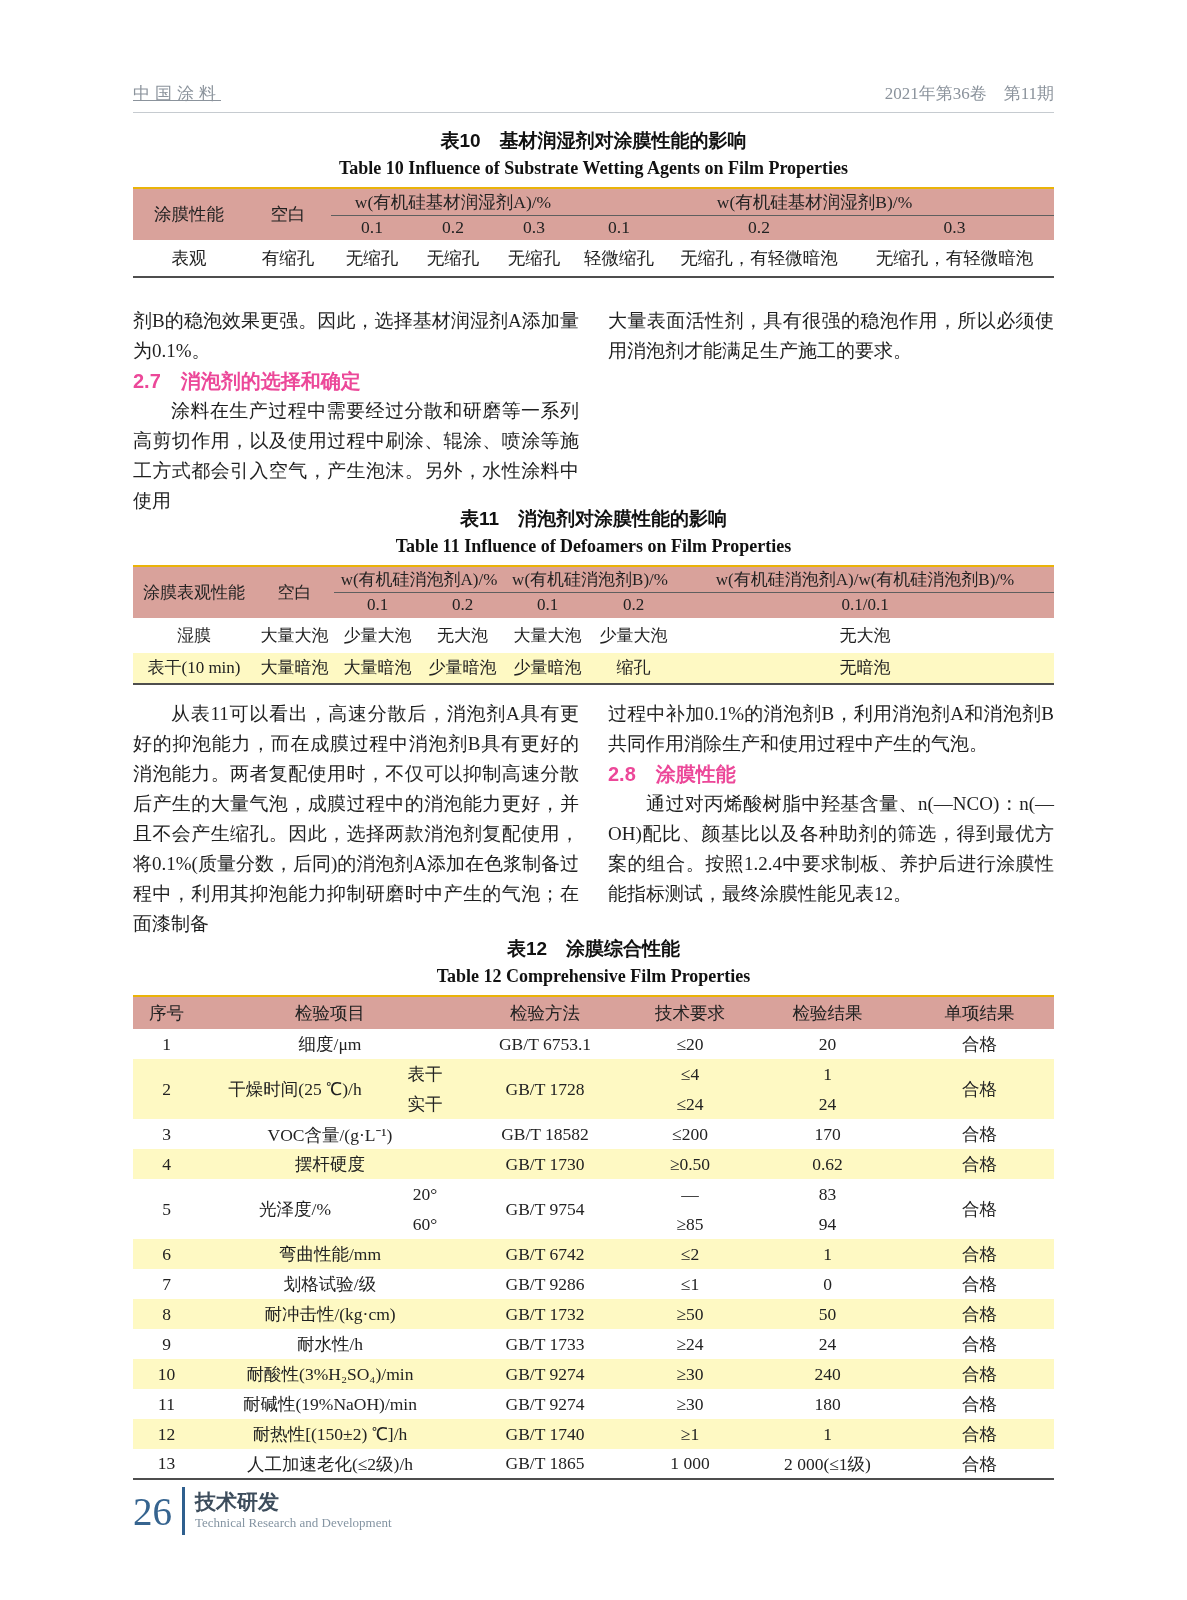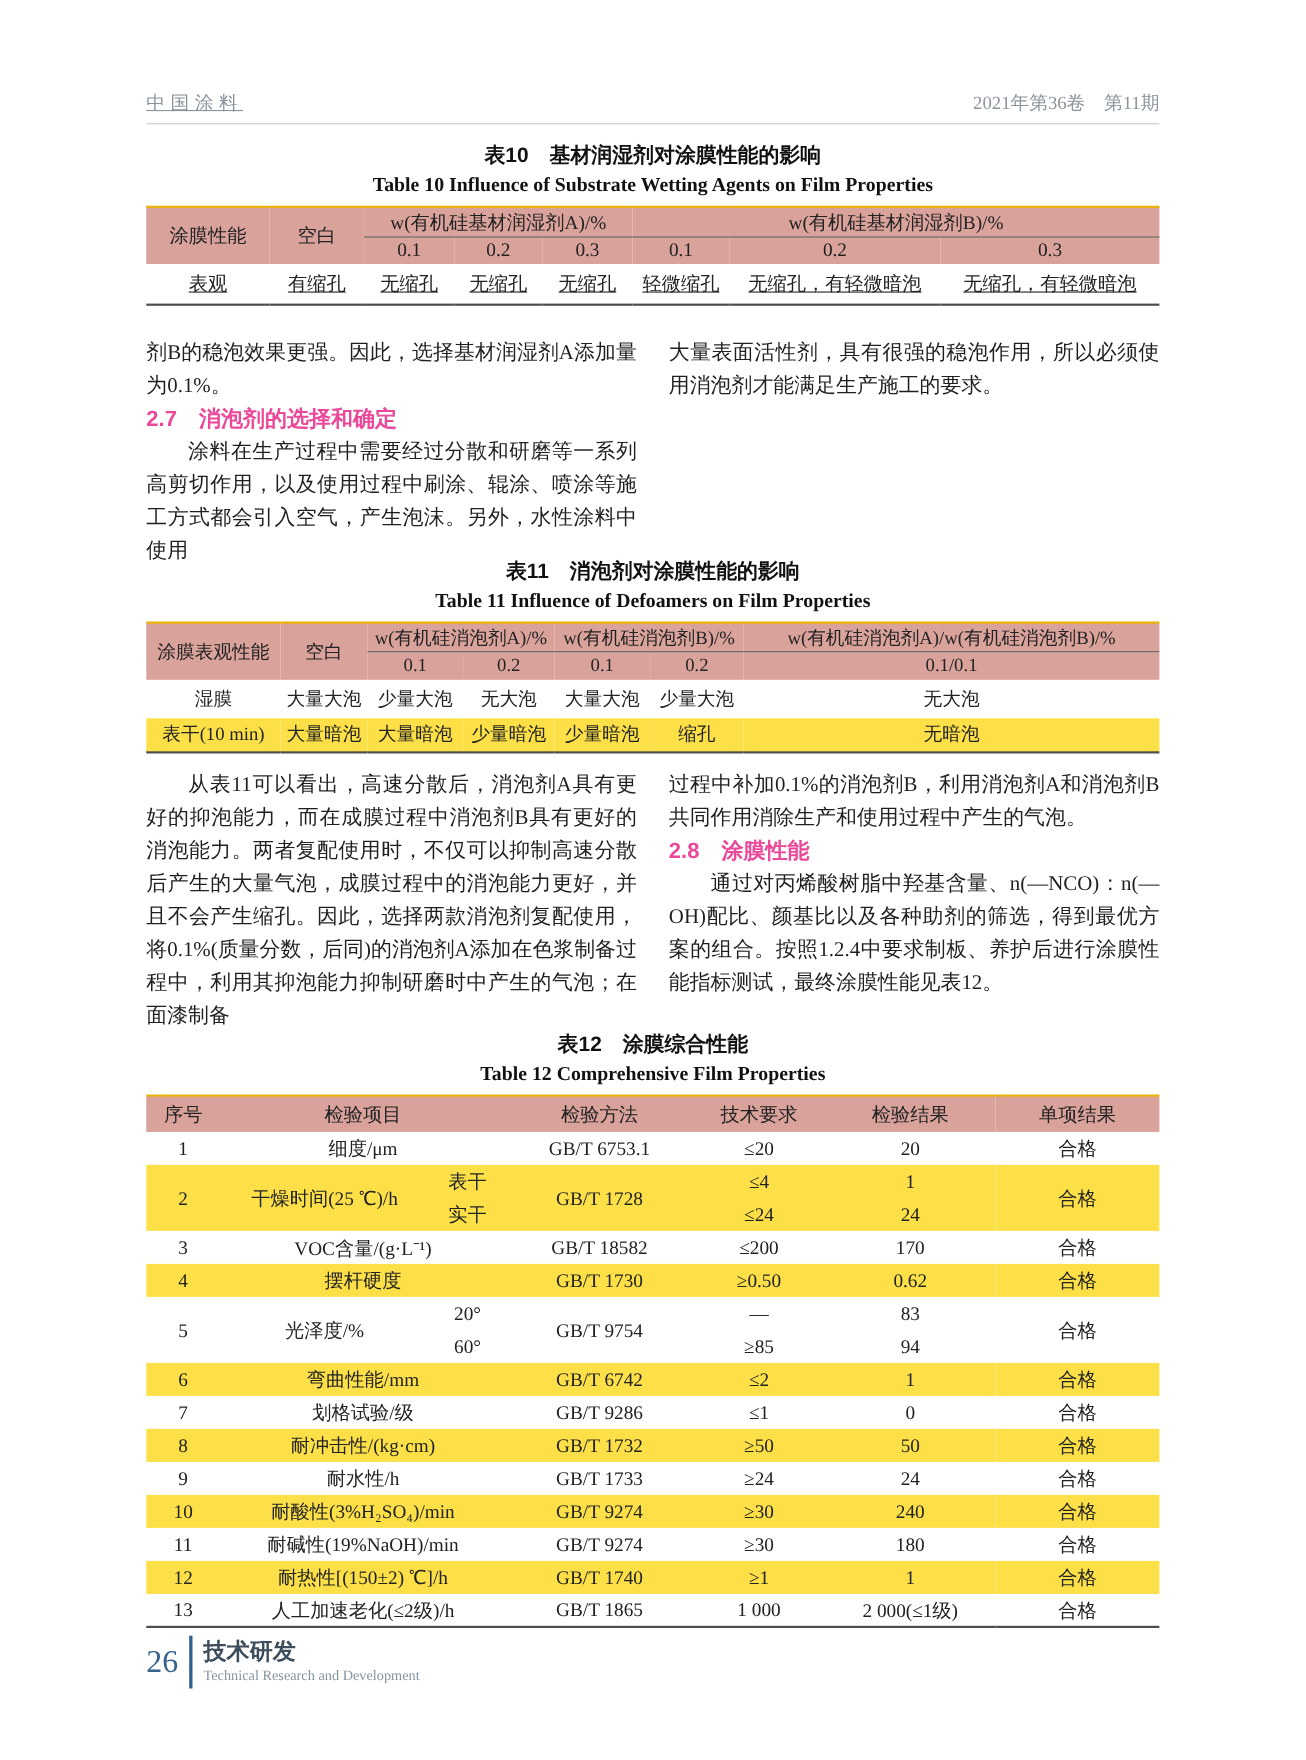--- a/index.html
+++ b/index.html
@@ -16,34 +16,34 @@
   .ttl-cn{text-align:center;font-family:"Liberation Sans", sans-serif;font-weight:700;font-size:19px;color:#111;}
   .ttl-en{text-align:center;font-family:"Liberation Serif", serif;font-weight:700;font-size:18px;color:#111;margin-top:4px;}
 
   
   table.tbl{width:100%;border-collapse:collapse;table-layout:fixed;
             border-top:2px solid #eab308;border-bottom:2px solid #4e4e4e;
             font-size:17.5px;color:#222;}
   table.tbl td{text-align:center;vertical-align:middle;padding:1px 2px;word-break:break-all;}
   .ph td{background:#d9a29b;}
   .grp{border-bottom:1px solid #5f5f5f;}
-  tr.pink td{background:#fde047;}
+  tr.pink td{background:#fef9c3;}
   td.left{text-align:left;padding-left:12px;}
 
   
   .cols{display:flex;gap:29px;}
   .col{width:446px;font-size:19px;line-height:30px;text-align:justify;}
   .col p{margin:0;}
   .col p.ind{text-indent:2em;}
   .sechead{font-family:"Liberation Sans", sans-serif;font-weight:700;font-size:20px;
            color:#ec4899;line-height:30px;}
 
   
   .footer{top:1487px;display:flex;align-items:center;}
-  .pgnum{font-size:29px;color:#36648f;margin-right:10px;line-height:1;font-family:Liberation Serif, serif;}
+  .pgnum{font-size:39px;color:#36648f;margin-right:10px;line-height:1;font-family:Liberation Serif, serif;}
   .fbar{width:3px;height:48px;background:#2f5f8e;margin-right:10px;}
   .fsec-cn{font-family:"Liberation Sans", sans-serif;font-weight:700;font-size:21px;color:#3d4d5c;line-height:1.15;}
   .fsec-en{font-size:13px;color:#8494a2;line-height:1.3;}
 </style>
 </head>
 <body>
 
 <div class="page">
 
   <div class="abs jhead">
@@ -73,21 +73,21 @@
         <td colspan="3" class="grp">w(有机硅基材润湿剂B)/%</td>
       </tr>
       <tr class="ph" style="height:24px;">
         <td>0.1</td>
         <td>0.2</td>
         <td>0.3</td>
         <td>0.1</td>
         <td>0.2</td>
         <td>0.3</td>
       </tr>
-      <tr style="height:37px;text-decoration:underline;">
+      <tr style="height:37px;">
         <td>表观</td>
         <td>有缩孔</td>
         <td>无缩孔</td>
         <td>无缩孔</td>
         <td>无缩孔</td>
         <td>轻微缩孔</td>
         <td>无缩孔，有轻微暗泡</td>
         <td>无缩孔，有轻微暗泡</td>
       </tr>
     </tbody>

